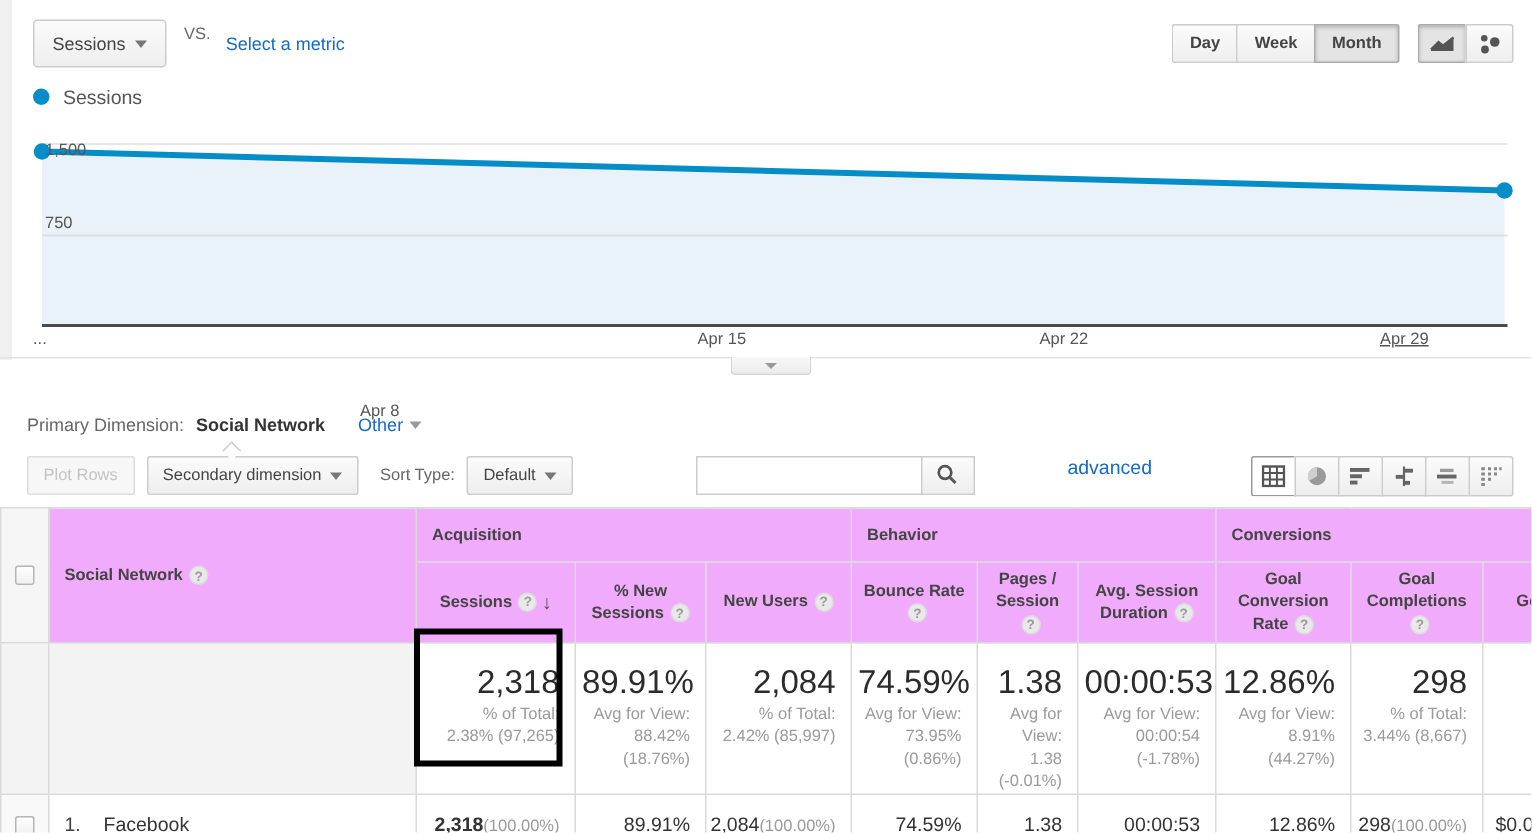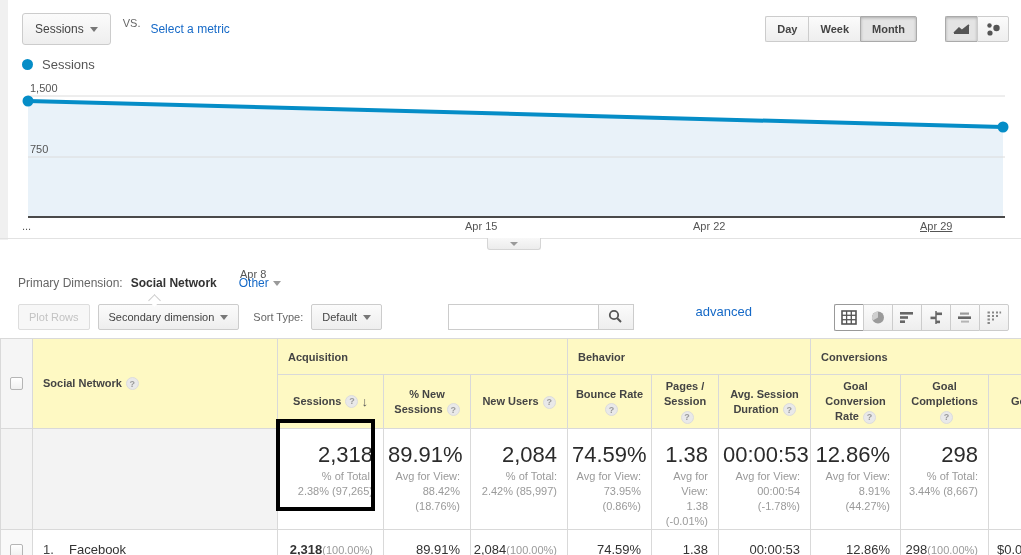--- a/index.html
+++ b/index.html
@@ -9,21 +9,21 @@
   
   .topbar { position:relative; height:48px; padding:10px 12px 0 22px; display:flex; align-items:center; }
   .btn { display:inline-flex; align-items:center; gap:6px; background:linear-gradient(#fbfbfb,#eee); border:1px solid #ccc; border-radius:2px; color:#444; font-size:11px; padding:6px 10px; cursor:pointer; }
   .metric-btn { font-size:12px; padding:8px 12px; border-radius:3px; }
   .caret-down { display:inline-block; width:0; height:0; border-left:4px solid transparent; border-right:4px solid transparent; border-top:5px solid #777; }
   .vs { font-size:11px; color:#666; text-transform:uppercase; margin:0 10px 12px 12px; }
   .link { color:#1569c7; text-decoration:none; font-size:12px; cursor:pointer; }
   .topbar-right { margin-left:auto; display:flex; align-items:center; gap:12px; }
   .seg { display:inline-flex; }
   .seg .btn { border-radius:0; border-right-width:0; font-weight:bold; padding:6px 11px; }
-  .seg .btn:first-child { border-radius:2px 0 0 2px;margin-left:16px; }
+  .seg .btn:first-child { border-radius:2px 0 0 2px; }
   .seg .btn:last-child { border-radius:0 2px 2px 0; border-right-width:1px; }
   .seg .btn.active { background:#e4e4e4; box-shadow:inset 0 1px 3px rgba(0,0,0,.25); border-color:#aaa; }
   .iconseg .btn { padding:5px 7px; }
 
   
   .legend { height:24px; padding-left:22px; display:flex; align-items:center; gap:9px; margin-top:4px; }
   .legend-dot { width:11px; height:11px; border-radius:50%; background:#058dc7; }
   .legend-label { font-size:13px; color:#555; }
 
   
@@ -51,21 +51,21 @@
   .search-input { width:150px; height:26px; border:1px solid #ccc; border-right:none; padding:0 6px; font-size:12px; }
   .search-btn { width:36px; height:26px; background:linear-gradient(#fbfbfb,#eee); border:1px solid #ccc; display:flex; align-items:center; justify-content:center; cursor:pointer; }
   .advanced { margin:0 18px 0 14px; font-size:13px; }
   .viewseg .btn { padding:5px 6px; }
   .viewseg .btn.active { background:#fff; border-color:#999; box-shadow:none; }
 
   
   .table-wrap { position:relative; width:1021px; overflow:hidden; margin-top:2px; }
   table { width:1048px; border-collapse:collapse; table-layout:fixed; }
   th,td { border:1px solid #d9d9d9; }
-  thead th { background:#fef9c3; font-size:11px; color:#444; font-weight:bold; }
+  thead th { background:#f0abfc; font-size:11px; color:#444; font-weight:bold; }
   .th-group { height:36px; text-align:left; padding-left:10px; }
   .th-metric { height:54px; text-align:center; padding:2px 4px; line-height:1.35; }
   .th-dim { text-align:left; padding-left:10px; font-size:11px; }
   .cb-cell { text-align:center; background:#f5f5f5; }
   .checkbox { display:inline-block; width:13px; height:13px; border:1px solid #b5b5b5; border-radius:2px; background:linear-gradient(#fff,#f0f0f0); vertical-align:middle; cursor:pointer; }
   .help { display:inline-flex; align-items:center; justify-content:center; width:13px; height:13px; border-radius:50%; background:#e9e9e9; border:1px solid #dcdcdc; color:#9a9a9a; font-size:9px; font-weight:bold; vertical-align:middle; margin-left:4px; cursor:pointer; }
   .sort-arrow { font-size:13px; color:#555; margin-left:3px; vertical-align:middle; }
   .totals-row td { height:92px; vertical-align:top; background:#fff; }
   .totals-row .dim-blank, .totals-row .cb-blank { background:#f3f3f3; }
   .tot { padding:13px 10px 0 4px; text-align:right; }
@@ -131,21 +131,21 @@
 <div class="chart">
   <svg width="1021" height="160" viewBox="0 0 1021 160">
     <path d="M28 23 L1003 49 L1003 139 L28 139 Z" fill="#e9f2f9"></path>
     <line x1="28" y1="18" x2="1005" y2="18" stroke="#dcdcdc" stroke-width="1"></line>
     <line x1="28" y1="79" x2="1005" y2="79" stroke="#dcdcdc" stroke-width="1"></line>
     <line x1="28" y1="139" x2="1005" y2="139" stroke="#4a4a4a" stroke-width="2"></line>
     <path d="M28 23 L1003 49" fill="none" stroke="#058dc7" stroke-width="4" stroke-linecap="round"></path>
     <circle cx="28" cy="23" r="5.5" fill="#058dc7"></circle>
     <circle cx="1003" cy="49" r="5.5" fill="#058dc7"></circle>
   </svg>
-  <span class="ylab" style="left:30px; top:4px;text-align:right;">1,500</span>
+  <span class="ylab" style="left:30px; top:16px;text-align:right;">1,500</span>
   <span class="ylab" style="left:30px; top:65px;">750</span>
 
   <span class="xlab" style="left:22px;">...</span>
   <span class="xlab" style="left:240px;margin-top:48px;">Apr 8</span>
   <span class="xlab" style="left:465px;">Apr 15</span>
   <span class="xlab" style="left:693px;">Apr 22</span>
   <span class="xlab" style="left:920px;text-decoration:underline;">Apr 29</span>
 
   <div class="axis-rule"></div>
   <div class="collapse-tab">

